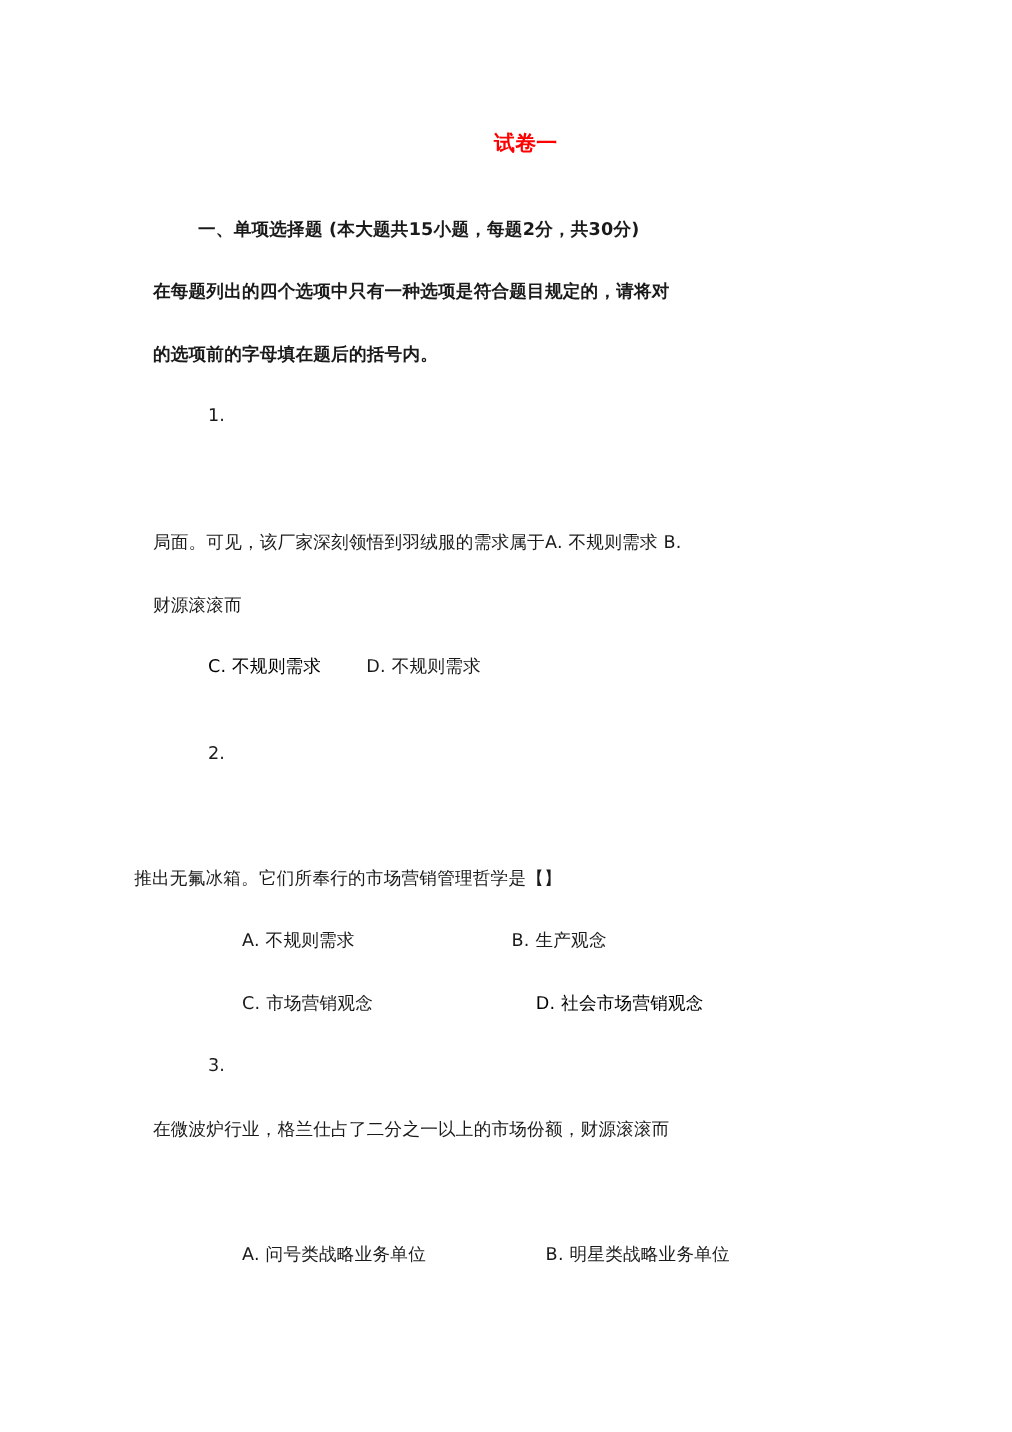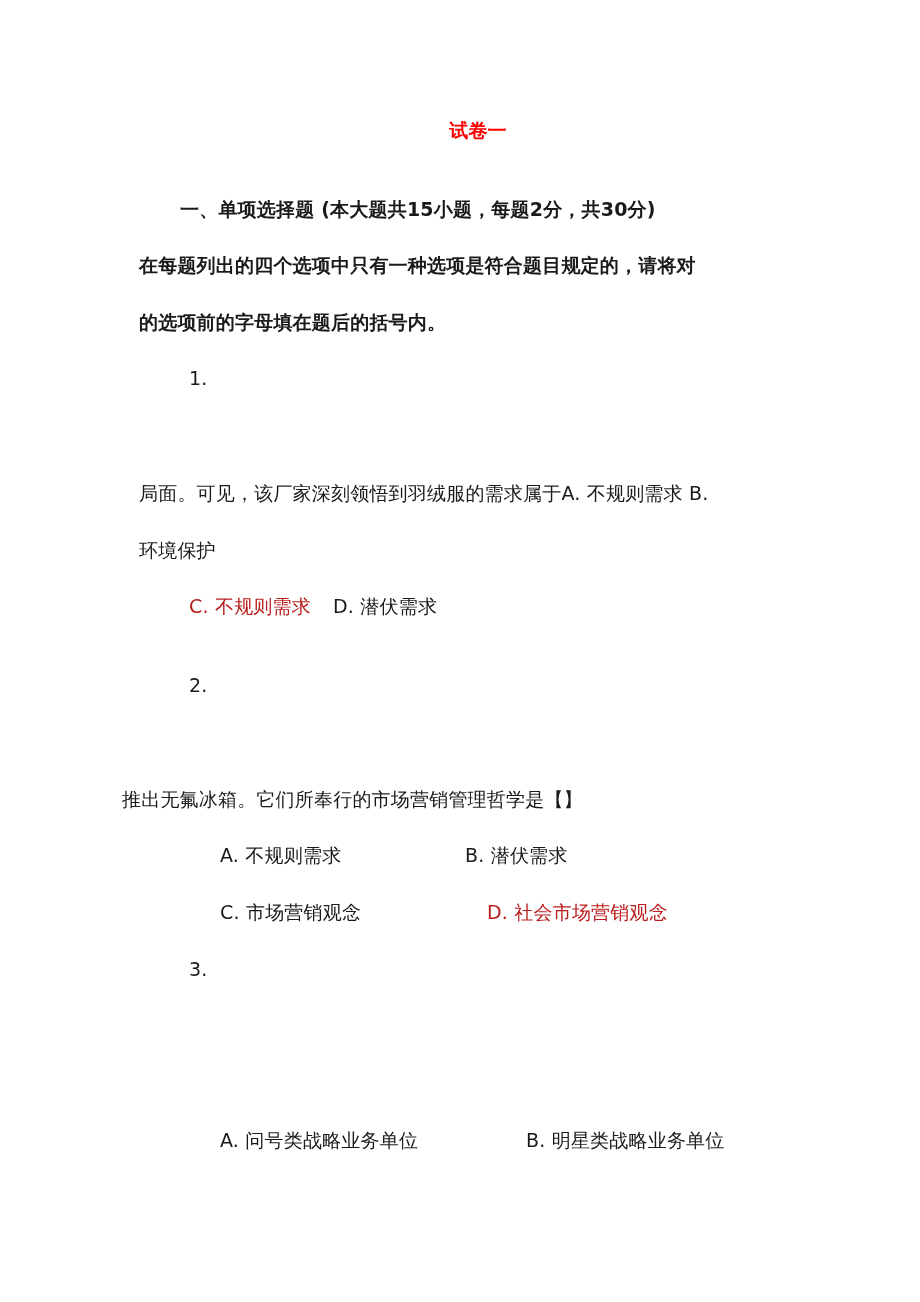--- a/index.html
+++ b/index.html
@@ -17,58 +17,59 @@
     }
     .page {
       position: absolute;
       left: 0; top: 0;
       width: 920px; height: 1302px;
       background: #ffffff;
     }
     .line {
       position: absolute;
       white-space: nowrap;
-      font-size: 19px;
+      font-size: 16px;
       line-height: 24px;
       letter-spacing: 0.2px;
     }
     .title {
       left: 0; width: 920px;
       top: 118px;
       text-align: center;
       font-size: 19px;
       font-weight: bold;
       color: #ff0000;
       padding-left: 36px;
       box-sizing: border-box;
     }
     .bold { font-weight: bold; }
-    .red { color: #b91c1c; }
+    .red { color: #000000; }
   </style>
 </head>
 <body>
 
 <div class="page">
 
   <div class="line title">试卷一</div>
 
   <div class="line bold" style="left:180px; top:197px;">一、单项选择题 (本大题共15小题，每题2分，共30分)</div>
   <div class="line bold" style="left:139px; top:253px;">在每题列出的四个选项中只有一种选项是符合题目规定的，请将对</div>
   <div class="line bold" style="left:139px; top:310px;">的选项前的字母填在题后的括号内。</div>
 
   <div class="line" style="left:189px; top:366px;">1.</div>
   <div class="line" style="left:139px; top:481px;">局面。可见，该厂家深刻领悟到羽绒服的需求属于A. 不规则需求  B.</div>
-  <div class="line" style="left:139px; top:538px;">环境保护</div>
+  <div class="line" style="left:139px; top:538px;">财源滚滚而</div>
   <div class="line red" style="left:189px; top:594px;">C. 不规则需求</div>
-  <div class="line" style="left:333px; top:594px;">D. 潜伏需求</div>
+  <div class="line" style="left:333px; top:594px;">D. 不规则需求</div>
 
   <div class="line" style="left:189px; top:673px;">2.</div>
   <div class="line" style="left:122px; top:787px;">推出无氟冰箱。它们所奉行的市场营销管理哲学是【】</div>
   <div class="line" style="left:220px; top:843px;">A. 不规则需求</div>
-  <div class="line" style="left:465px; top:843px;">B. 潜伏需求</div>
+  <div class="line" style="left:465px; top:843px;">B. 生产观念</div>
   <div class="line" style="left:220px; top:900px;">C. 市场营销观念</div>
   <div class="line red" style="left:487px; top:900px;">D. 社会市场营销观念</div>
 
   <div class="line" style="left:189px; top:957px;">3.</div>
+  <div class="line" style="left:139px; top:1015px;">在微波炉行业，格兰仕占了二分之一以上的市场份额，财源滚滚而</div>
   <div class="line" style="left:220px; top:1128px;">A. 问号类战略业务单位</div>
-  <div class="line" style="left:526px; top:1128px;">B. 明星类战略业务单位</div>
+  <div class="line" style="left:496px; top:1128px;">B. 明星类战略业务单位</div>
 
 </div>
 
 </body></html>

